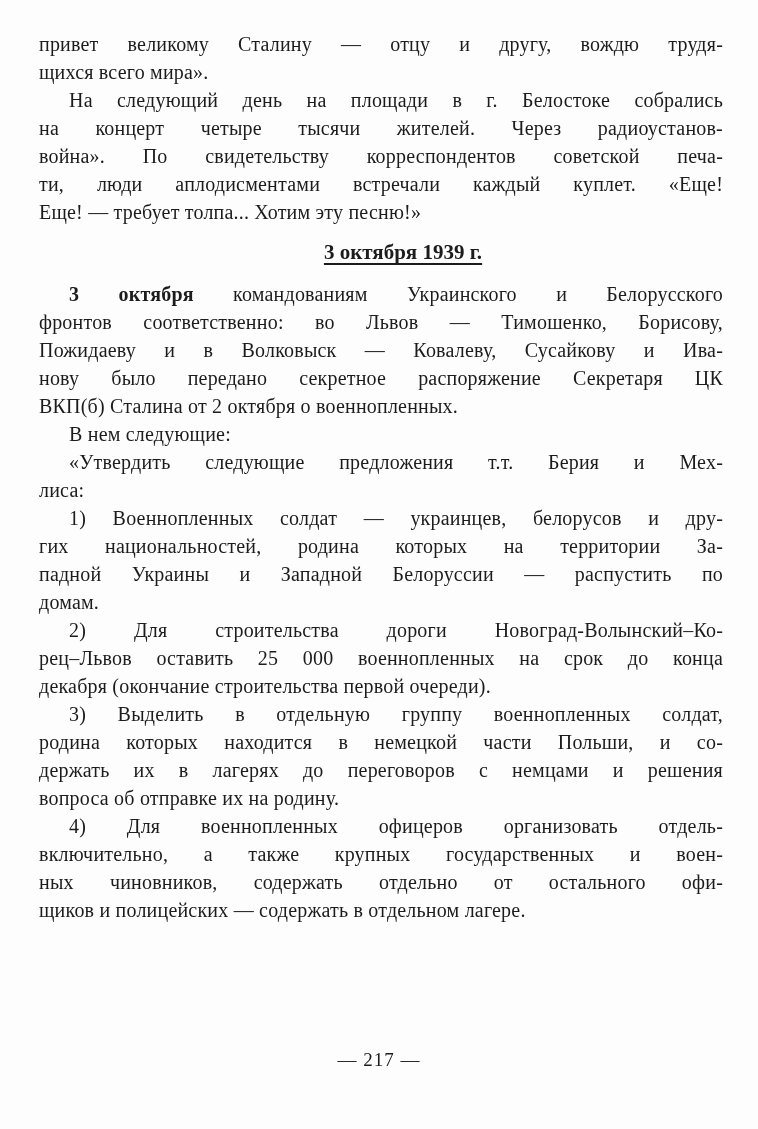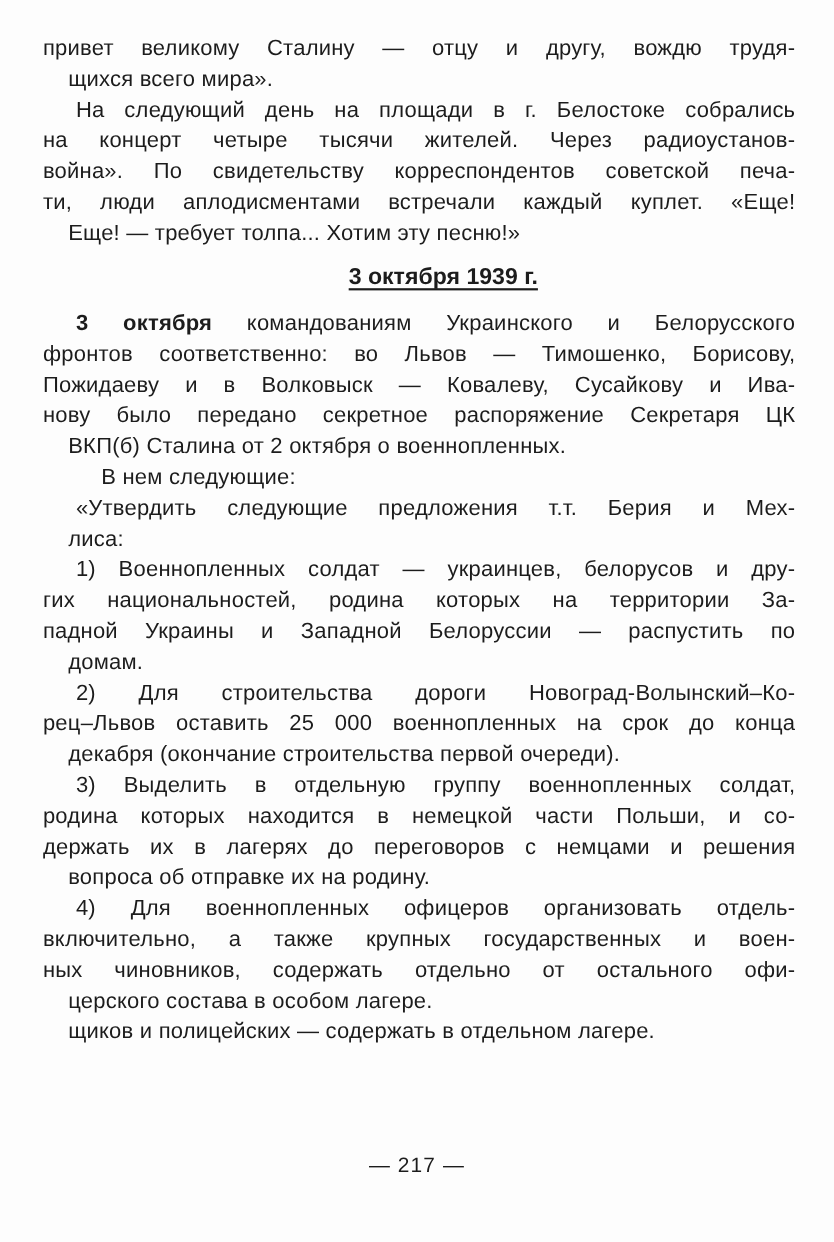--- a/index.html
+++ b/index.html
@@ -7,21 +7,21 @@
     --ink:#1c1c1c;
   }
   *{box-sizing:border-box;}
   html,body{margin:0;padding:0;background:var(--paper);}
   .page{
     position:relative;
     width:758px;
     height:1129px;
     background:var(--paper);
     overflow:hidden;
-    font-family:Liberation Sans, sans-serif;
+    font-family:Liberation Serif, serif;
     color:var(--ink);
   }
   .text{
     position:absolute;
     left:39px;
     right:35px;
     top:30px;
     font-size:20px;
     line-height:28px;
   }
@@ -29,21 +29,20 @@
   .line{
     height:28px;
     overflow:hidden;
     text-align:justify;
     text-align-last:justify;
     -moz-text-align-last:justify;
     letter-spacing:0.2px;
   }
   .line.last{
     text-align-last:left;
-    margin-left:23px;
     -moz-text-align-last:left;
   }
   .line.indent{
     text-indent:30px;
   }
   .bold{font-weight:700;}
   .heading{
     text-align:center;
     text-align-last:center;
     -moz-text-align-last:center;
@@ -114,20 +113,19 @@
       <div class="para">
         <div class="line indent"><span>3) Выделить в отдельную группу военнопленных солдат,</span></div>
         <div class="line"><span>родина которых находится в немецкой части Польши, и со-</span></div>
         <div class="line"><span>держать их в лагерях до переговоров с немцами и решения</span></div>
         <div class="line last"><span>вопроса об отправке их на родину.</span></div>
       </div>
       <div class="para">
         <div class="line indent"><span>4) Для военнопленных офицеров организовать отдель-</span></div>
         <div class="line"><span>включительно, а также крупных государственных и воен-</span></div>
         <div class="line"><span>ных чиновников, содержать отдельно от остального офи-</span></div>
-        <div class="line last"><span>церского состава в особом лагере.</span></div>
       </div>
       <div class="para">
         <div class="line last"><span>щиков и полицейских — содержать в отдельном лагере.</span></div>
       </div>
     </div>
   <div class="pagenum">— 217 —</div>
 </div>
 
 </body></html>

